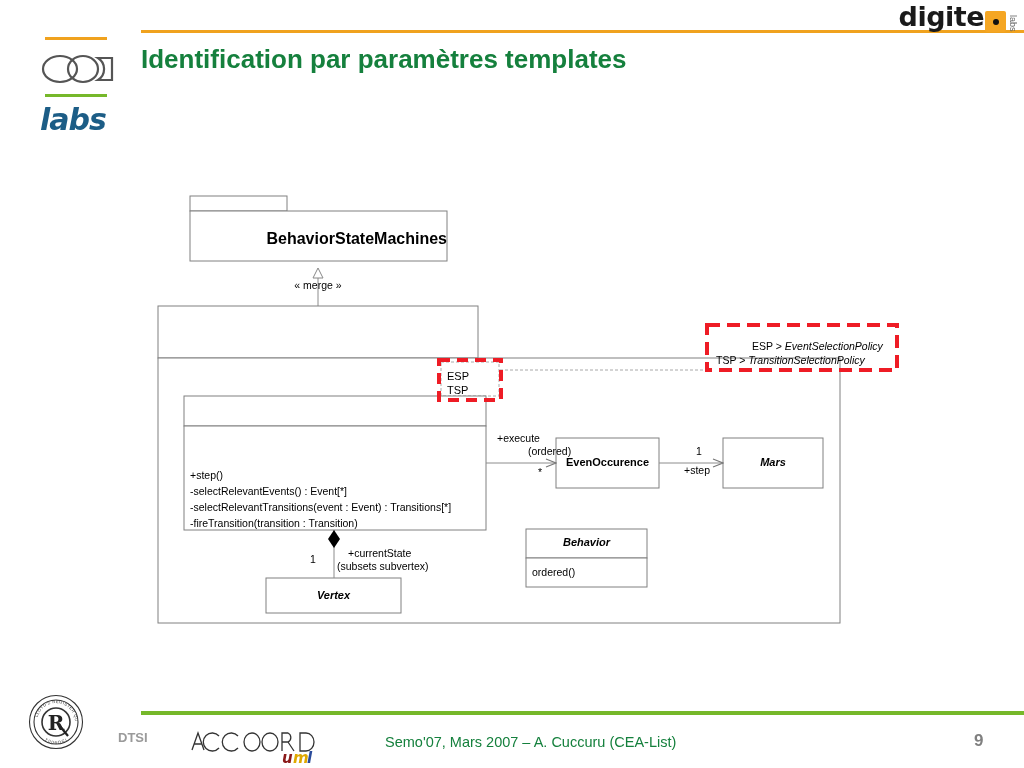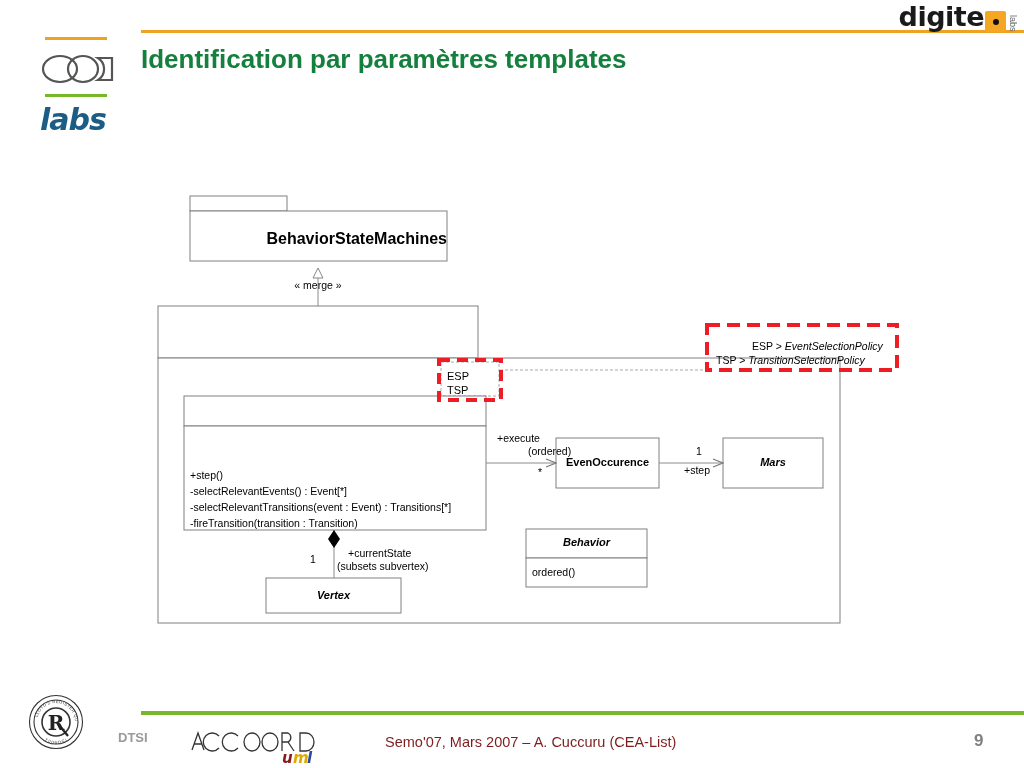--- a/index.html
+++ b/index.html
@@ -85,21 +85,21 @@
   }
   #lrqa-seal {
     left: 28px; top: 694px; width: 56px; height: 56px;
   }
   #dtsi {
     left: 118px; top: 730px; font-size: 13px; font-weight: bold;
     color: #9a9a9a; letter-spacing: 0px; text-align: right;
   }
   #accord-logo { left: 186px; top: 726px; width: 140px; height: 40px; }
   #footer-center {
-    left: 385px; top: 734px; font-size: 14.5px; color: #7f1d1d;
+    left: 385px; top: 734px; font-size: 14.5px; color: #15803d;
   }
   #page-number {
     left: 974px; top: 731px; font-size: 17px; font-weight: bold; color: #808080;
   }
 </style>
 </head>
 <body>
 
 <div class="abs" id="header-rule"></div>
 

